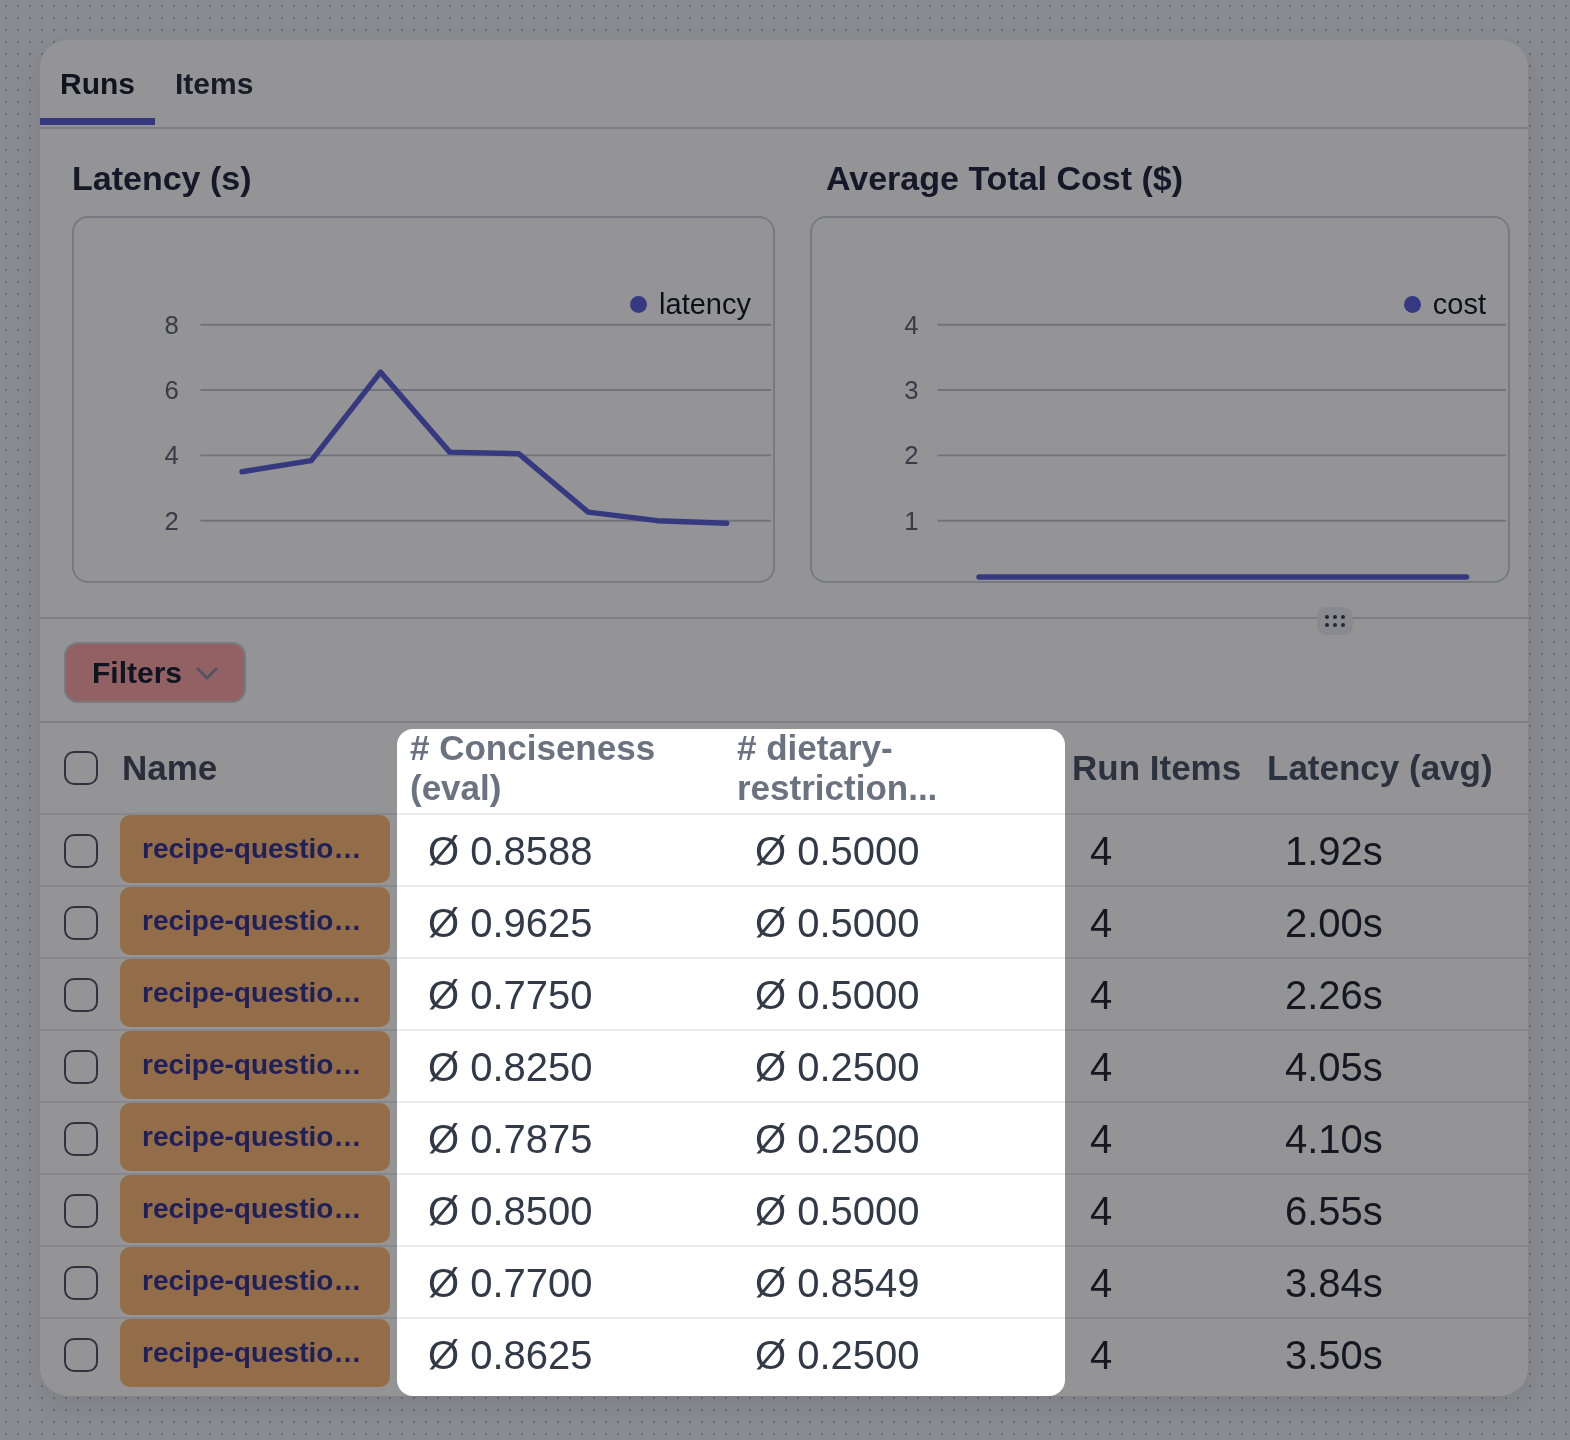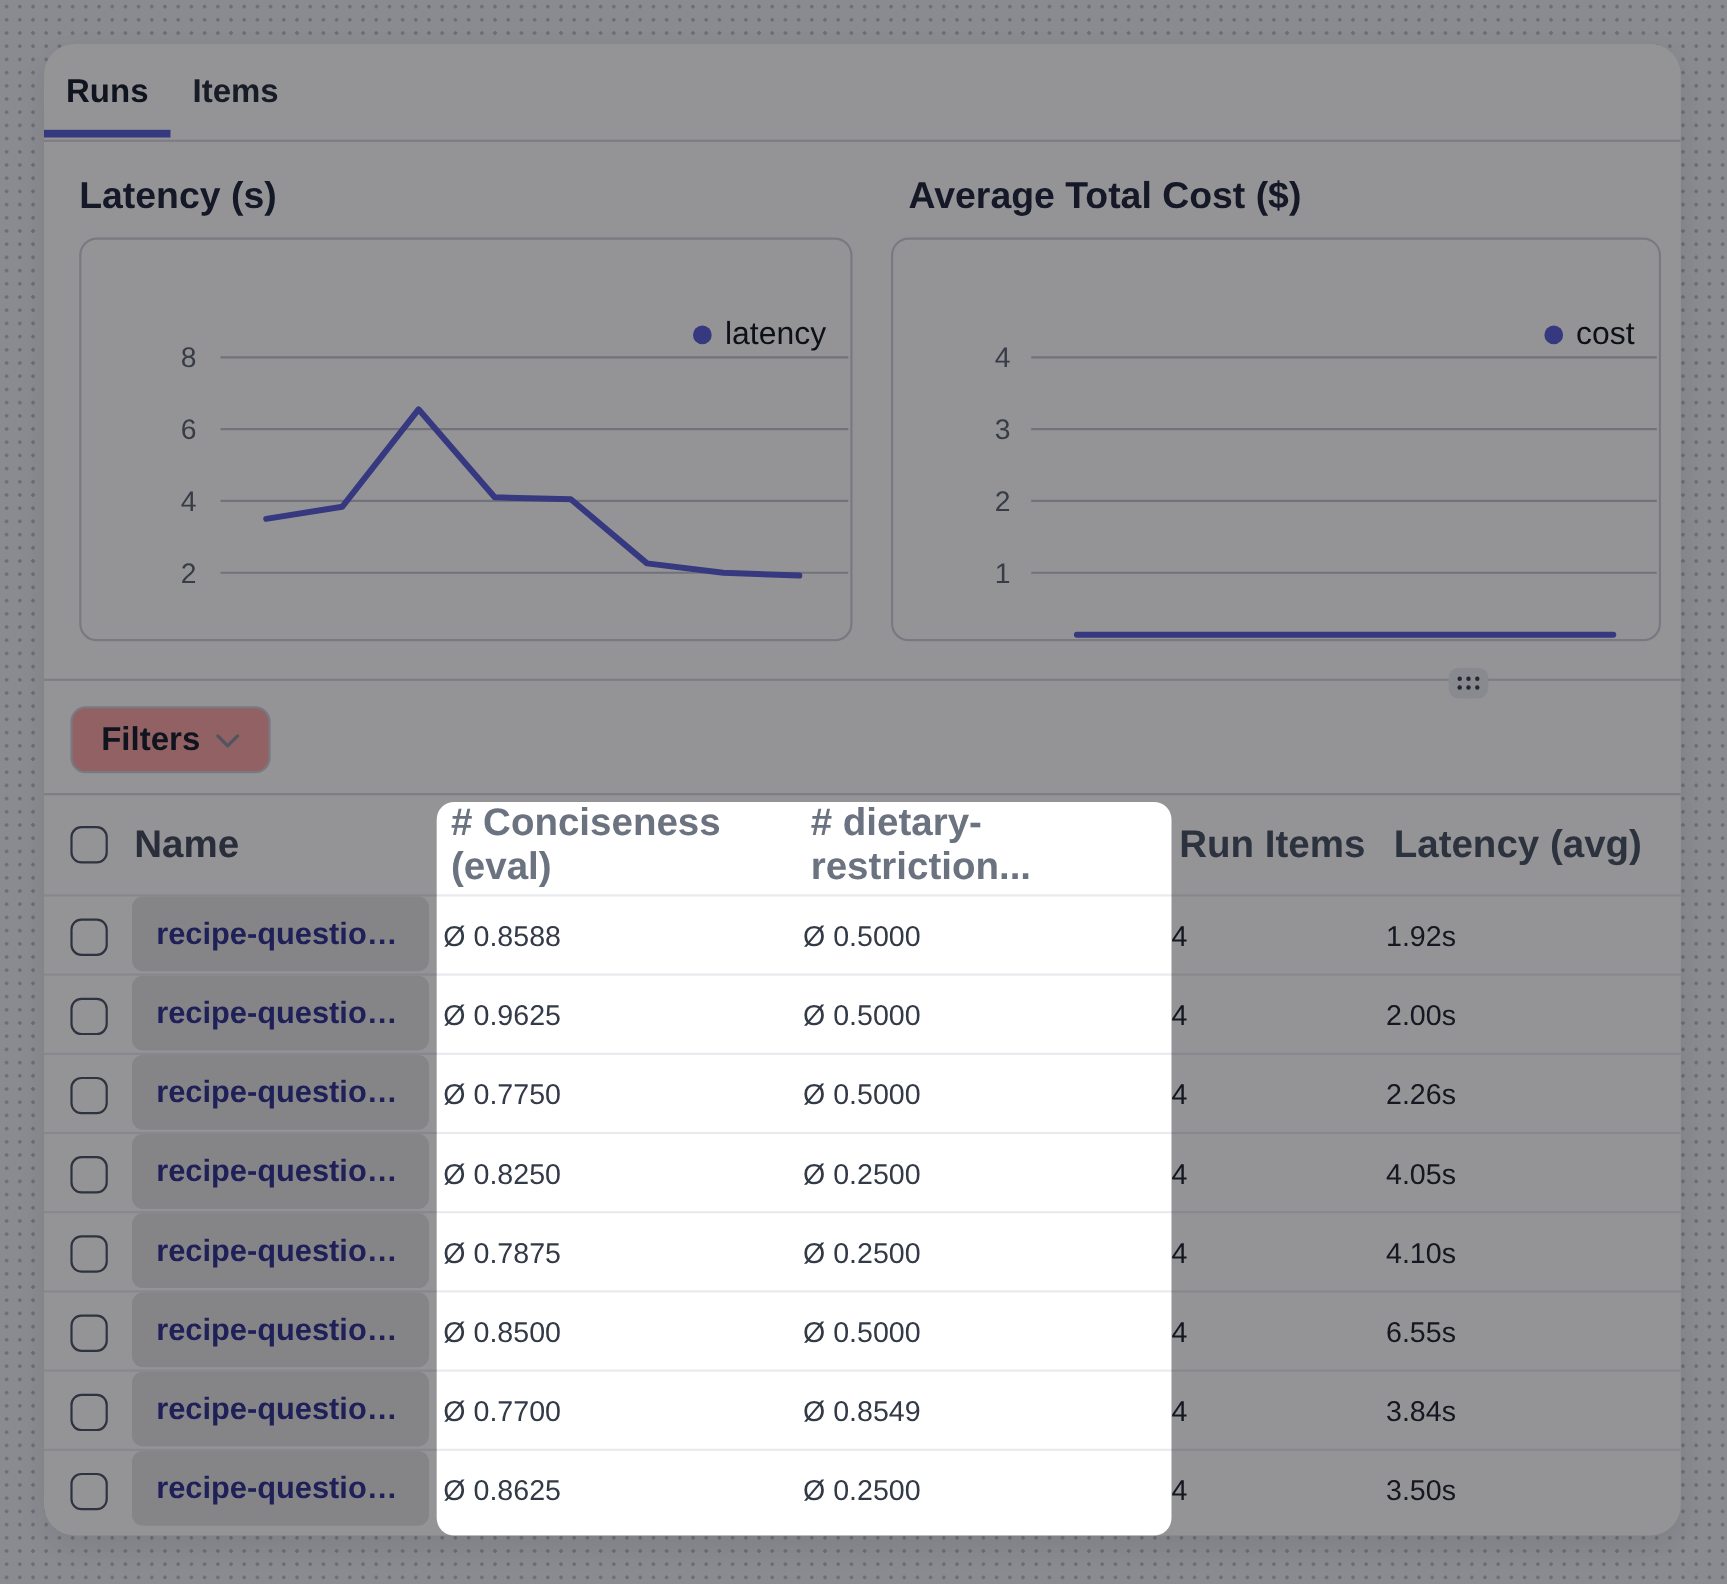--- a/index.html
+++ b/index.html
@@ -63,27 +63,27 @@
   .chev { width:22px; height:14px; margin-top:3px; }
 
   
   .table-section { position:relative; }
   .thead, .trow { display:grid; grid-template-columns:58px 299px 327px 335px 195px 1fr; align-items:center; }
   .thead { height:90px; }
   .trow { height:72px; border-top:2px solid #e8eaee; cursor:pointer; }
   .th { font-size:35px; font-weight:600; color:#4b5563; padding-left:13px; }
   .th.name-h { color:#454d5c; padding-left:24px; }
   .th.eval-h { color:#6b7280; }
-  .cell { font-size:26px; color:#333a47; padding-left:6px; }
+  .cell { font-size:40px; color:#333a47; padding-left:31px; }
   .cell.dim { color:#20262f; }
   .checkbox { width:34px; height:34px; margin-left:24px; border:2.5px solid #4d5564; border-radius:10px; background:transparent; cursor:pointer; }
   .name-cell { padding-left:22px; }
   .badge {
     display:inline-block; max-width:270px; padding:18px 22px; border-radius:10px;
-    background:#e5e5e5; color:#343393; font-size:28px; font-weight:700;
+    background:#fdba74; color:#343393; font-size:28px; font-weight:700;
     white-space:nowrap; overflow:hidden; text-overflow:ellipsis; cursor:pointer;
   }
 
   
   .spotlight {
     position:absolute; left:397px; top:729px; width:668px; height:667px;
     border-radius:16px; z-index:10; pointer-events:none;
     box-shadow:0 0 0 2600px rgba(8,8,14,0.43);
   }
 </style>

